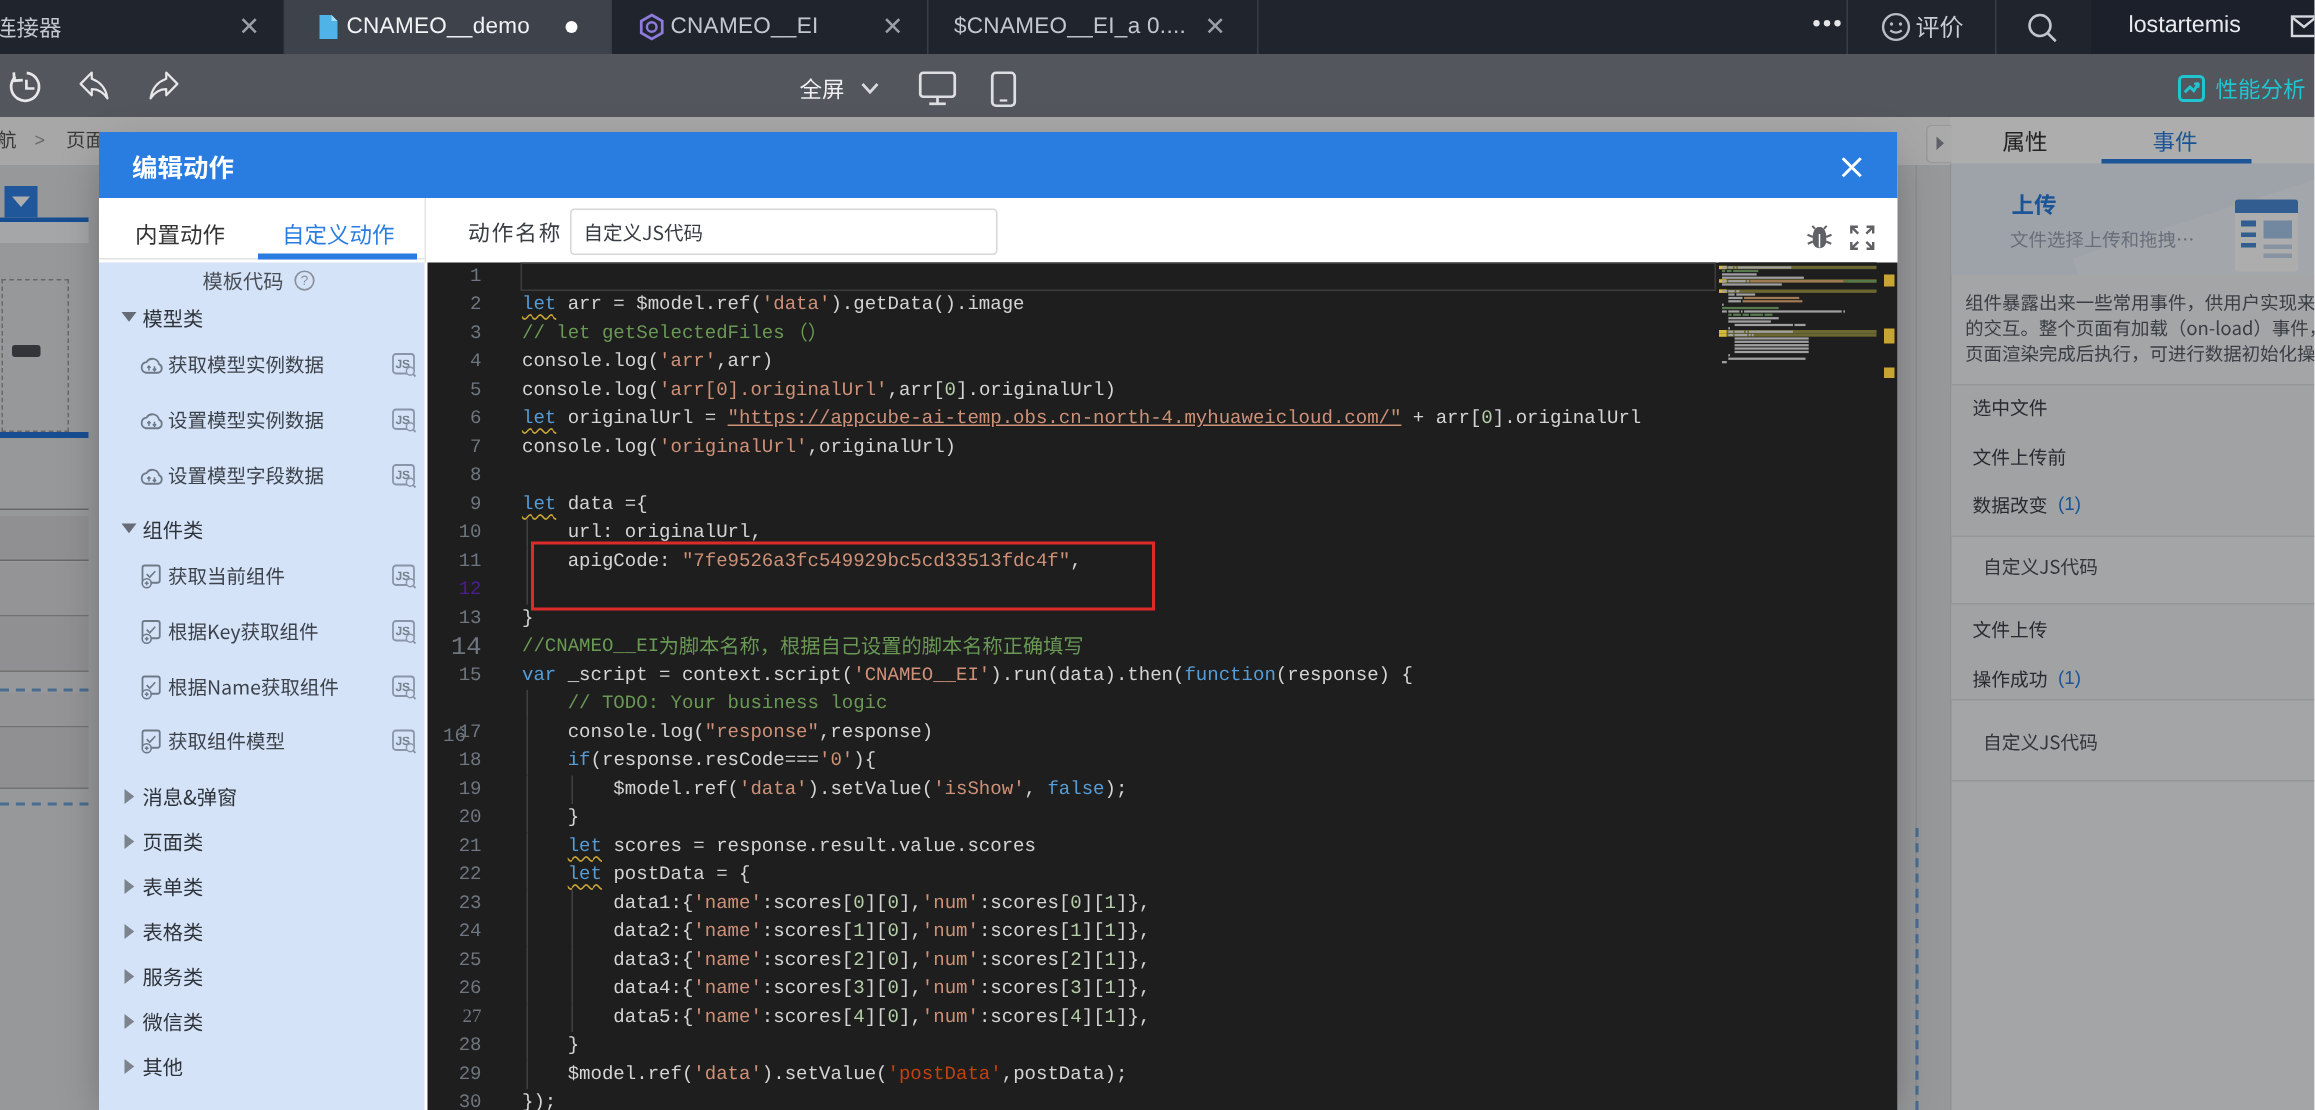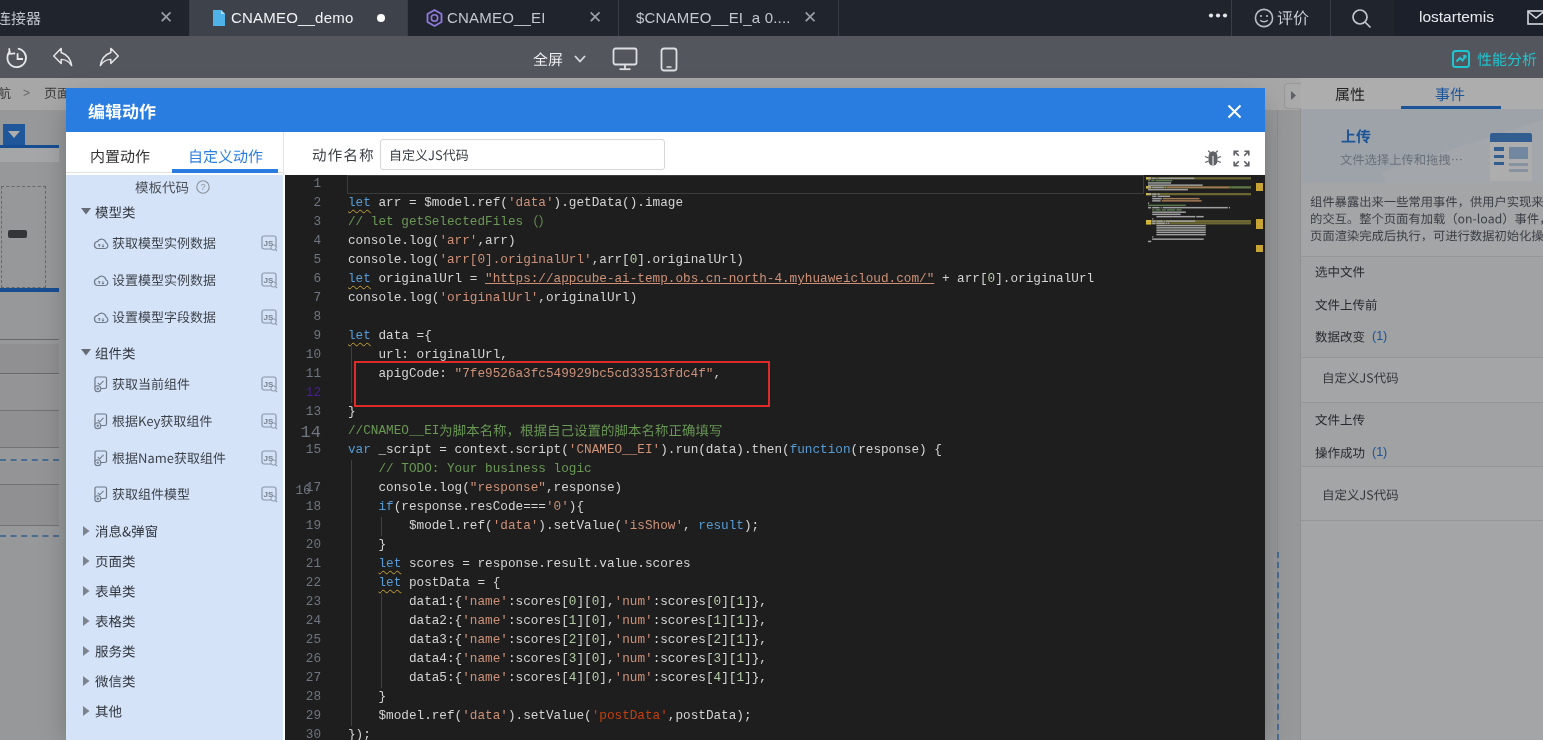--- a/index.html
+++ b/index.html
@@ -726,21 +726,21 @@
     <div class="a" style="left:285px;top:480.0px;width:36px;text-align:right;font-size:12.7px;color:#6e7681;font-family:'Liberation Mono',monospace">17</div>
     <div class="a" style="left:285px;top:499.0px;width:36px;text-align:right;font-size:12.7px;color:#6e7681;font-family:'Liberation Mono',monospace">18</div>
     <div class="a" style="left:285px;top:518.0px;width:36px;text-align:right;font-size:12.7px;color:#6e7681;font-family:'Liberation Mono',monospace">19</div>
     <div class="a" style="left:285px;top:537.0px;width:36px;text-align:right;font-size:12.7px;color:#6e7681;font-family:'Liberation Mono',monospace">20</div>
     <div class="a" style="left:285px;top:556.0px;width:36px;text-align:right;font-size:12.7px;color:#6e7681;font-family:'Liberation Mono',monospace">21</div>
     <div class="a" style="left:285px;top:575.0px;width:36px;text-align:right;font-size:12.7px;color:#6e7681;font-family:'Liberation Mono',monospace">22</div>
     <div class="a" style="left:285px;top:594.0px;width:36px;text-align:right;font-size:12.7px;color:#6e7681;font-family:'Liberation Mono',monospace">23</div>
     <div class="a" style="left:285px;top:613.0px;width:36px;text-align:right;font-size:12.7px;color:#6e7681;font-family:'Liberation Mono',monospace">24</div>
     <div class="a" style="left:285px;top:632.0px;width:36px;text-align:right;font-size:12.7px;color:#6e7681;font-family:'Liberation Mono',monospace">25</div>
     <div class="a" style="left:285px;top:651.0px;width:36px;text-align:right;font-size:12.7px;color:#6e7681;font-family:'Liberation Mono',monospace">26</div>
-    <div class="a" style="left:285px;top:670.0px;width:36px;text-align:right;font-size:12.7px;color:#6e7681;font-family:Liberation Mono, monospace">27</div>
+    <div class="a" style="left:285px;top:670.0px;width:36px;text-align:right;font-size:12.7px;color:#6e7681;font-family:Liberation Serif, serif">27</div>
     <div class="a" style="left:285px;top:689.0px;width:36px;text-align:right;font-size:12.7px;color:#6e7681;font-family:'Liberation Mono',monospace">28</div>
     <div class="a" style="left:285px;top:708.0px;width:36px;text-align:right;font-size:12.7px;color:#6e7681;font-family:'Liberation Mono',monospace">29</div>
     <div class="a" style="left:285px;top:727.0px;width:36px;text-align:right;font-size:12.7px;color:#6e7681;font-family:'Liberation Mono',monospace">30</div>
     <div class="a mono" style="left:348.0px;top:195.0px;font-size:12.7px;white-space:pre;color:#d4d4d4;letter-spacing:0"><span style="color:#569cd6;text-decoration:underline wavy #c8a435;text-decoration-thickness:1px;text-underline-offset:3px">let</span> arr = $model.ref(<span style="color:#ce9178">'data'</span>).getData().image</div>
     <div class="a mono" style="left:348.0px;top:214.0px;font-size:12.7px;white-space:pre;color:#6a9955">// let getSelectedFiles</div>
     <svg class="t" style="left:525.3px;top:213.1px;" width="27.00" height="16.20" viewBox="0 -1000 2000 1200" fill="#6a9955">
       <g transform="scale(1,-1)">
         <use href="#g52" x="0"></use>
         <use href="#g59" x="1000"></use>
       </g>
@@ -776,21 +776,21 @@
         <use href="#g132" x="17000"></use>
         <use href="#g133" x="18000"></use>
         <use href="#g134" x="19000"></use>
         <use href="#g135" x="20000"></use>
       </g>
     </svg>
     <div class="a mono" style="left:348.0px;top:442.0px;font-size:12.7px;white-space:pre;color:#d4d4d4;letter-spacing:0"><span style="color:#569cd6">var</span> _script = context.script(<span style="color:#ce9178">'CNAMEO__EI'</span>).run(data).then(<span style="color:#569cd6">function</span>(response) {</div>
     <div class="a mono" style="left:348.0px;top:461.0px;font-size:12.7px;white-space:pre;color:#d4d4d4;letter-spacing:0"><span style="color:#6a9955">    // TODO: Your business logic</span></div>
     <div class="a mono" style="left:348.0px;top:480.0px;font-size:12.7px;white-space:pre;color:#d4d4d4;letter-spacing:0">    console.log(<span style="color:#ce9178">"response"</span>,response)</div>
     <div class="a mono" style="left:348.0px;top:499.0px;font-size:12.7px;white-space:pre;color:#d4d4d4;letter-spacing:0">    <span style="color:#569cd6">if</span>(response.resCode===<span style="color:#ce9178">'0'</span>){</div>
-    <div class="a mono" style="left:348.0px;top:518.0px;font-size:12.7px;white-space:pre;color:#d4d4d4;letter-spacing:0">        $model.ref(<span style="color:#ce9178">'data'</span>).setValue(<span style="color:#ce9178">'isShow'</span>, <span style="color:#569cd6">result</span>);</div>
+    <div class="a mono" style="left:348.0px;top:518.0px;font-size:12.7px;white-space:pre;color:#d4d4d4;letter-spacing:0">        $model.ref(<span style="color:#ce9178">'data'</span>).setValue(<span style="color:#ce9178">'isShow'</span>, <span style="color:#569cd6">false</span>);</div>
     <div class="a mono" style="left:348.0px;top:537.0px;font-size:12.7px;white-space:pre;color:#d4d4d4;letter-spacing:0">    }</div>
     <div class="a mono" style="left:348.0px;top:556.0px;font-size:12.7px;white-space:pre;color:#d4d4d4;letter-spacing:0">    <span style="color:#569cd6;text-decoration:underline wavy #c8a435;text-decoration-thickness:1px;text-underline-offset:3px">let</span> scores = response.result.value.scores</div>
     <div class="a mono" style="left:348.0px;top:575.0px;font-size:12.7px;white-space:pre;color:#d4d4d4;letter-spacing:0">    <span style="color:#569cd6;text-decoration:underline wavy #c8a435;text-decoration-thickness:1px;text-underline-offset:3px">let</span> postData = {</div>
     <div class="a mono" style="left:348.0px;top:594.0px;font-size:12.7px;white-space:pre;color:#d4d4d4;letter-spacing:0">        data1:{<span style="color:#ce9178">'name'</span>:scores[<span style="color:#b5cea8">0</span>][<span style="color:#b5cea8">0</span>],<span style="color:#ce9178">'num'</span>:scores[<span style="color:#b5cea8">0</span>][<span style="color:#b5cea8">1</span>]},</div>
     <div class="a mono" style="left:348.0px;top:613.0px;font-size:12.7px;white-space:pre;color:#d4d4d4;letter-spacing:0">        data2:{<span style="color:#ce9178">'name'</span>:scores[<span style="color:#b5cea8">1</span>][<span style="color:#b5cea8">0</span>],<span style="color:#ce9178">'num'</span>:scores[<span style="color:#b5cea8">1</span>][<span style="color:#b5cea8">1</span>]},</div>
     <div class="a mono" style="left:348.0px;top:632.0px;font-size:12.7px;white-space:pre;color:#d4d4d4;letter-spacing:0">        data3:{<span style="color:#ce9178">'name'</span>:scores[<span style="color:#b5cea8">2</span>][<span style="color:#b5cea8">0</span>],<span style="color:#ce9178">'num'</span>:scores[<span style="color:#b5cea8">2</span>][<span style="color:#b5cea8">1</span>]},</div>
     <div class="a mono" style="left:348.0px;top:651.0px;font-size:12.7px;white-space:pre;color:#d4d4d4;letter-spacing:0">        data4:{<span style="color:#ce9178">'name'</span>:scores[<span style="color:#b5cea8">3</span>][<span style="color:#b5cea8">0</span>],<span style="color:#ce9178">'num'</span>:scores[<span style="color:#b5cea8">3</span>][<span style="color:#b5cea8">1</span>]},</div>
     <div class="a mono" style="left:348.0px;top:670.0px;font-size:12.7px;white-space:pre;color:#d4d4d4;letter-spacing:0">        data5:{<span style="color:#ce9178">'name'</span>:scores[<span style="color:#b5cea8">4</span>][<span style="color:#b5cea8">0</span>],<span style="color:#ce9178">'num'</span>:scores[<span style="color:#b5cea8">4</span>][<span style="color:#b5cea8">1</span>]},</div>
     <div class="a mono" style="left:348.0px;top:689.0px;font-size:12.7px;white-space:pre;color:#d4d4d4;letter-spacing:0">    }</div>
     <div class="a mono" style="left:348.0px;top:708.0px;font-size:12.7px;white-space:pre;color:#d4d4d4;letter-spacing:0">    $model.ref(<span style="color:#ce9178">'data'</span>).setValue(<span style="color:#c2410c">'postData'</span>,postData);</div>

